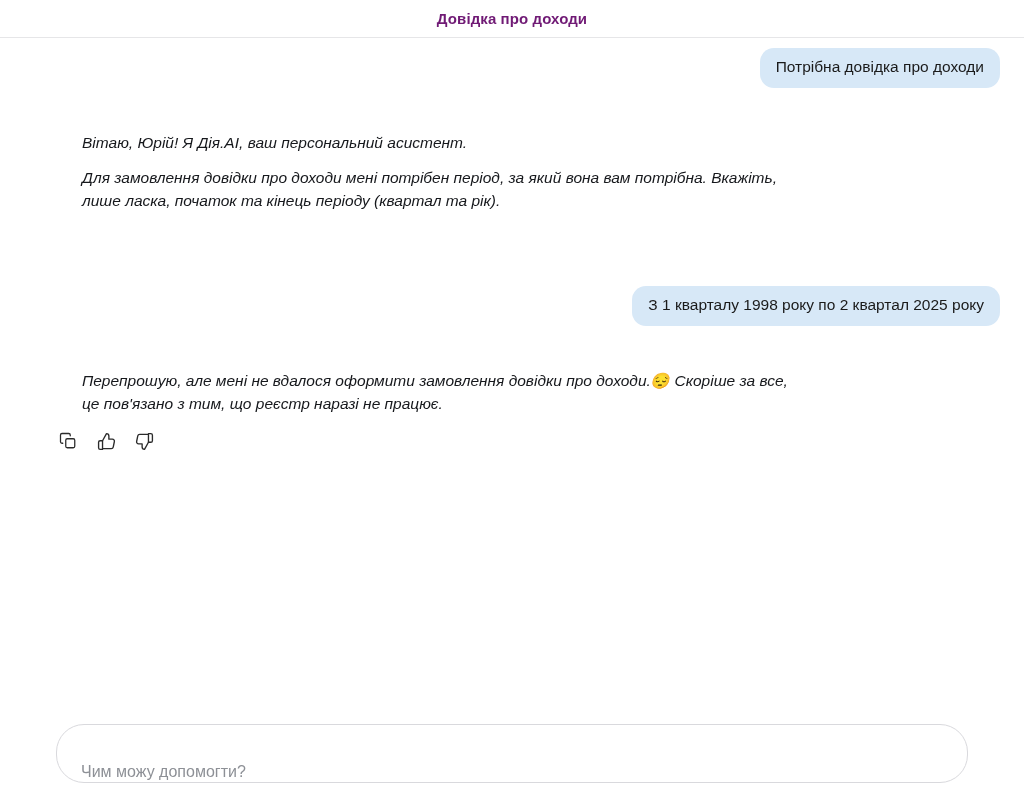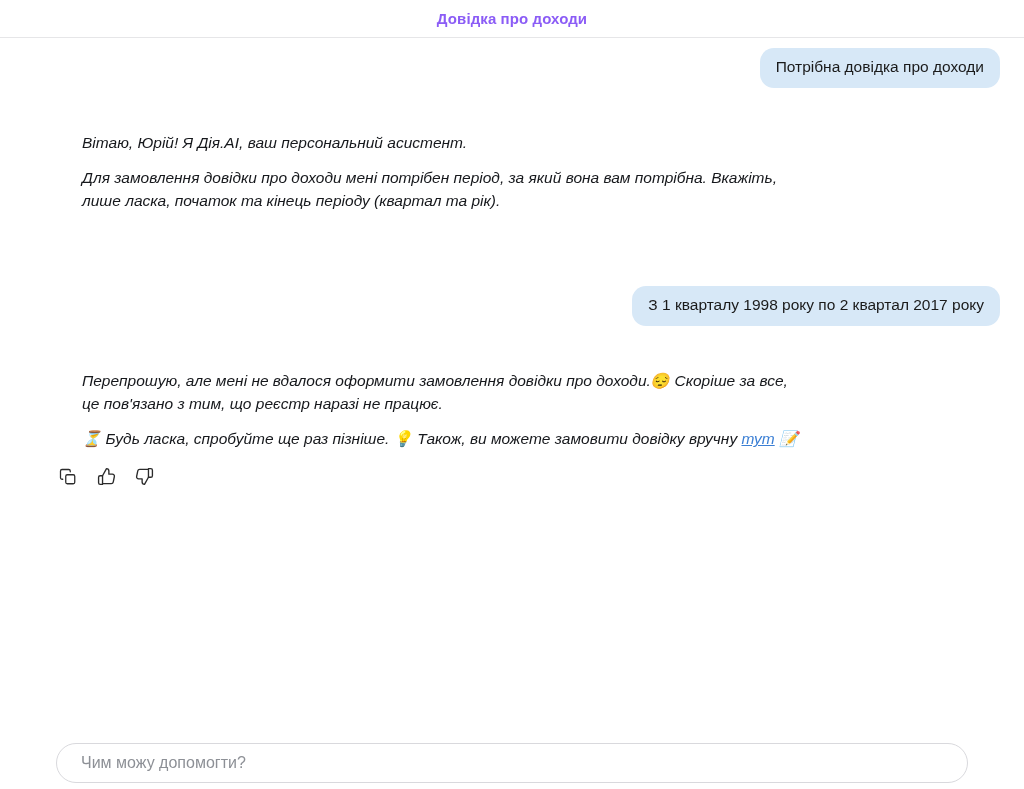--- a/index.html
+++ b/index.html
@@ -27,21 +27,21 @@
     flex: 0 0 38px;
     border-bottom: 1px solid #e6e6e8;
     display: flex;
     align-items: center;
     justify-content: center;
     background: #ffffff;
   }
   .header-title {
     font-size: 15px;
     font-weight: bold;
-    color: #8b5cf6;
+    color: #701a75;
     letter-spacing: .1px;
   }
 
   
   .chat {
     flex: 1 1 auto;
     padding: 10px 0 0 0;
     overflow: hidden;
     position: relative;
   }
@@ -99,26 +99,26 @@
     color: #2b2b2b;
   }
   .act-ico svg { display: block; }
 
   
   .composer-wrap {
     flex: 0 0 auto;
     padding: 0 56px 6px 56px;
   }
   .composer {
-    height: 40px;
+    height: 59px;
     border: 1px solid #d9d9dd;
     border-radius: 28px;
     display: flex;
-    align-items: center;
-    padding: 11px 22px;
+    align-items: flex-end;
+    padding: 0 22px;
     background: #fff;
   }
   .composer input {
     border: none;
     outline: none;
     width: 100%;
     font-size: 16px;
     font-family: "Liberation Sans", sans-serif;
     color: #1a1a1a;
     background: transparent;
@@ -155,31 +155,28 @@
       <div class="bot-block">
         <p>Вітаю, Юрій! Я Дія.AI, ваш персональний асистент.</p>
         <p>Для замовлення довідки про доходи мені потрібен період, за який вона вам потрібна. Вкажіть, лише ласка, початок та кінець періоду (квартал та рік).</p>
       </div>
     </div>
 
     <div class="spacer-44"></div>
     <div class="spacer-30"></div>
 
     <div class="msg-row user">
-      <div class="bubble-user">З 1 кварталу 1998 року по 2 квартал 2017 року</div>
+      <div class="bubble-user">З 1 кварталу 1998 року по 2 квартал 2025 року</div>
     </div>
 
     <div class="spacer-44"></div>
 
     <div class="msg-row bot">
       <div class="bot-block">
         <p>Перепрошую, але мені не вдалося оформити замовлення довідки про доходи.😔 Скоріше за все, це пов'язано з тим, що реєстр наразі не працює.</p>
-        <p>
-          <span>⏳ Будь ласка, спробуйте ще раз пізніше. 💡 Також, ви можете замовити довідку вручну </span><a class="link">тут</a><span> 📝</span>
-        </p>
       </div>
     </div>
 
     <div class="actions">
       <span class="act-ico">
         <svg width="18" height="18" viewBox="0 0 24 24" fill="none" stroke="currentColor" stroke-width="1.7" stroke-linecap="round" stroke-linejoin="round">
           <rect x="9" y="9" width="12" height="12" rx="2"></rect>
           <path d="M5 15H4a2 2 0 0 1-2-2V4a2 2 0 0 1 2-2h9a2 2 0 0 1 2 2v1"></path>
         </svg>
       </span>

